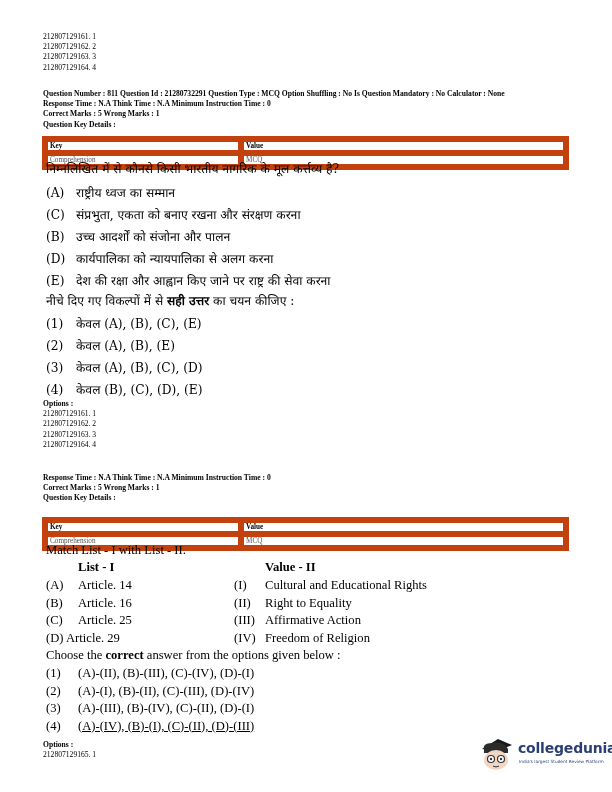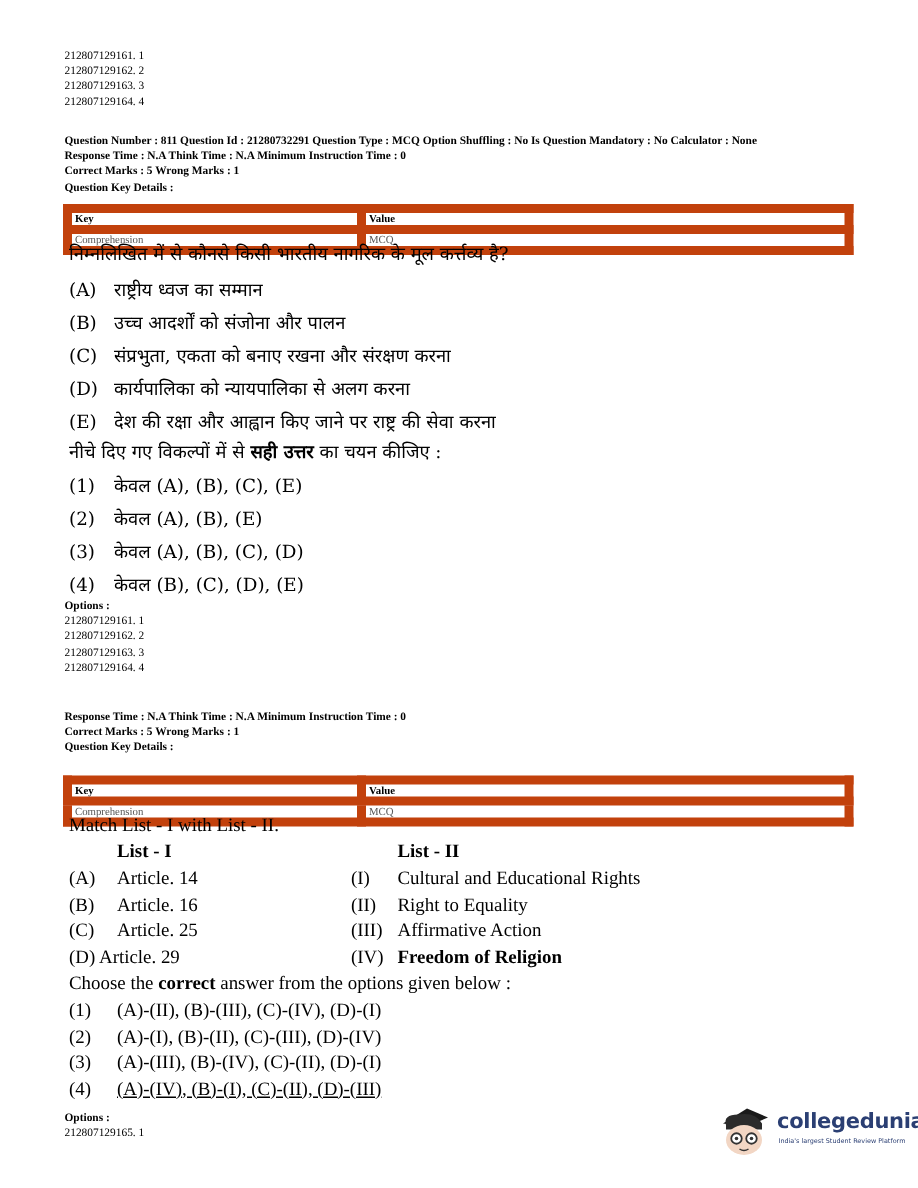--- a/index.html
+++ b/index.html
@@ -49,22 +49,22 @@
       <td>Comprehension</td>
       <td>MCQ</td>
     </tr>
   </tbody>
     </table>
 
   <div class="abs q-text" style="left:46px; top:161px; white-space:nowrap;">निम्नलिखित में से कौनसे किसी भारतीय नागरिक के मूल कर्त्तव्य है?</div>
 
   <div class="abs q-text" style="left:46px; top:185px;">
     <div style="height:22px; white-space:nowrap;"><span class="lbl" style="width:30px;">(A)</span><span>राष्ट्रीय ध्वज का सम्मान</span></div>
+    <div style="height:22px; white-space:nowrap;"><span class="lbl" style="width:30px;">(C)</span><span>संप्रभुता, एकता को बनाए रखना और संरक्षण करना</span></div>
     <div style="height:22px; white-space:nowrap;"><span class="lbl" style="width:30px;">(B)</span><span>उच्च आदर्शों को संजोना और पालन</span></div>
-    <div style="height:22px; white-space:nowrap;"><span class="lbl" style="width:30px;">(C)</span><span>संप्रभुता, एकता को बनाए रखना और संरक्षण करना</span></div>
     <div style="height:22px; white-space:nowrap;"><span class="lbl" style="width:30px;">(D)</span><span>कार्यपालिका को न्यायपालिका से अलग करना</span></div>
     <div style="height:22px; white-space:nowrap;"><span class="lbl" style="width:30px;">(E)</span><span>देश की रक्षा और आह्वान किए जाने पर राष्ट्र की सेवा करना</span></div>
   </div>
 
   <div class="abs q-text" style="left:46px; top:293px; white-space:nowrap;"><span>नीचे दिए गए विकल्पों में से </span><b class="strong">सही उत्तर</b><span> का चयन कीजिए :</span></div>
 
   <div class="abs q-text" style="left:46px; top:316px;">
     <div style="height:22px; white-space:nowrap;"><span class="lbl" style="width:30px;">(1)</span><span>केवल (A), (B), (C), (E)</span></div>
     <div style="height:22px; white-space:nowrap;"><span class="lbl" style="width:30px;">(2)</span><span>केवल (A), (B), (E)</span></div>
     <div style="height:22px; white-space:nowrap;"><span class="lbl" style="width:30px;">(3)</span><span>केवल (A), (B), (C), (D)</span></div>
@@ -94,21 +94,21 @@
     <tr class="row">
       <td>Comprehension</td>
       <td>MCQ</td>
     </tr>
   </tbody>
     </table>
 
   <div class="abs q-en" style="left:46px; top:542px; white-space:nowrap;">Match List - I with List - II.</div>
 
   <div class="abs q-en" style="left:78px; top:559px; font-weight:bold; white-space:nowrap;">List - I</div>
-  <div class="abs q-en" style="left:265px; top:559px; font-weight:bold; white-space:nowrap;">List - II</div>
+  <div class="abs q-en" style="left:265px; top:559px; font-weight:bold; white-space:nowrap;">Value - II</div>
 
   <div class="abs q-en" style="left:46px; top:577px; width:520px;">
     <div style="position:relative; height:17.5px; white-space:nowrap;">
       <span class="abs" style="left:0;">(A)</span>
       <span class="abs" style="left:32px;">Article. 14</span>
       <span class="abs" style="left:188px;">(I)</span>
       <span class="abs" style="left:219px;">Cultural and Educational Rights</span>
     </div>
     <div style="position:relative; height:17.5px; white-space:nowrap;">
       <span class="abs" style="left:0;">(B)</span>
@@ -119,21 +119,21 @@
     <div style="position:relative; height:17.5px; white-space:nowrap;">
       <span class="abs" style="left:0;">(C)</span>
       <span class="abs" style="left:32px;">Article. 25</span>
       <span class="abs" style="left:188px;">(III)</span>
       <span class="abs" style="left:219px;">Affirmative Action</span>
     </div>
     <div style="position:relative; height:17.5px; white-space:nowrap;">
       <span class="abs" style="left:0;">(D)</span>
       <span class="abs" style="left:20px;">Article. 29</span>
       <span class="abs" style="left:188px;">(IV)</span>
-      <span class="abs" style="left:219px;font-weight:bold;">Freedom of Religion</span>
+      <span class="abs" style="left:219px;">Freedom of Religion</span>
     </div>
   </div>
 
   <div class="abs q-en" style="left:46px; top:647px; white-space:nowrap;"><span>Choose the </span><b class="strong">correct</b><span> answer from the options given below :</span></div>
 
   <div class="abs q-en" style="left:46px; top:665px;">
     <div style="height:17.5px; white-space:nowrap;"><span class="lbl" style="width:32px;">(1)</span><span>(A)-(II), (B)-(III), (C)-(IV), (D)-(I)</span></div>
     <div style="height:17.5px; white-space:nowrap;"><span class="lbl" style="width:32px;">(2)</span><span>(A)-(I), (B)-(II), (C)-(III), (D)-(IV)</span></div>
     <div style="height:17.5px; white-space:nowrap;"><span class="lbl" style="width:32px;">(3)</span><span>(A)-(III), (B)-(IV), (C)-(II), (D)-(I)</span></div>
     <div style="height:17.5px; white-space:nowrap;text-decoration:underline;"><span class="lbl" style="width:32px;">(4)</span><span>(A)-(IV), (B)-(I), (C)-(II), (D)-(III)</span></div>

